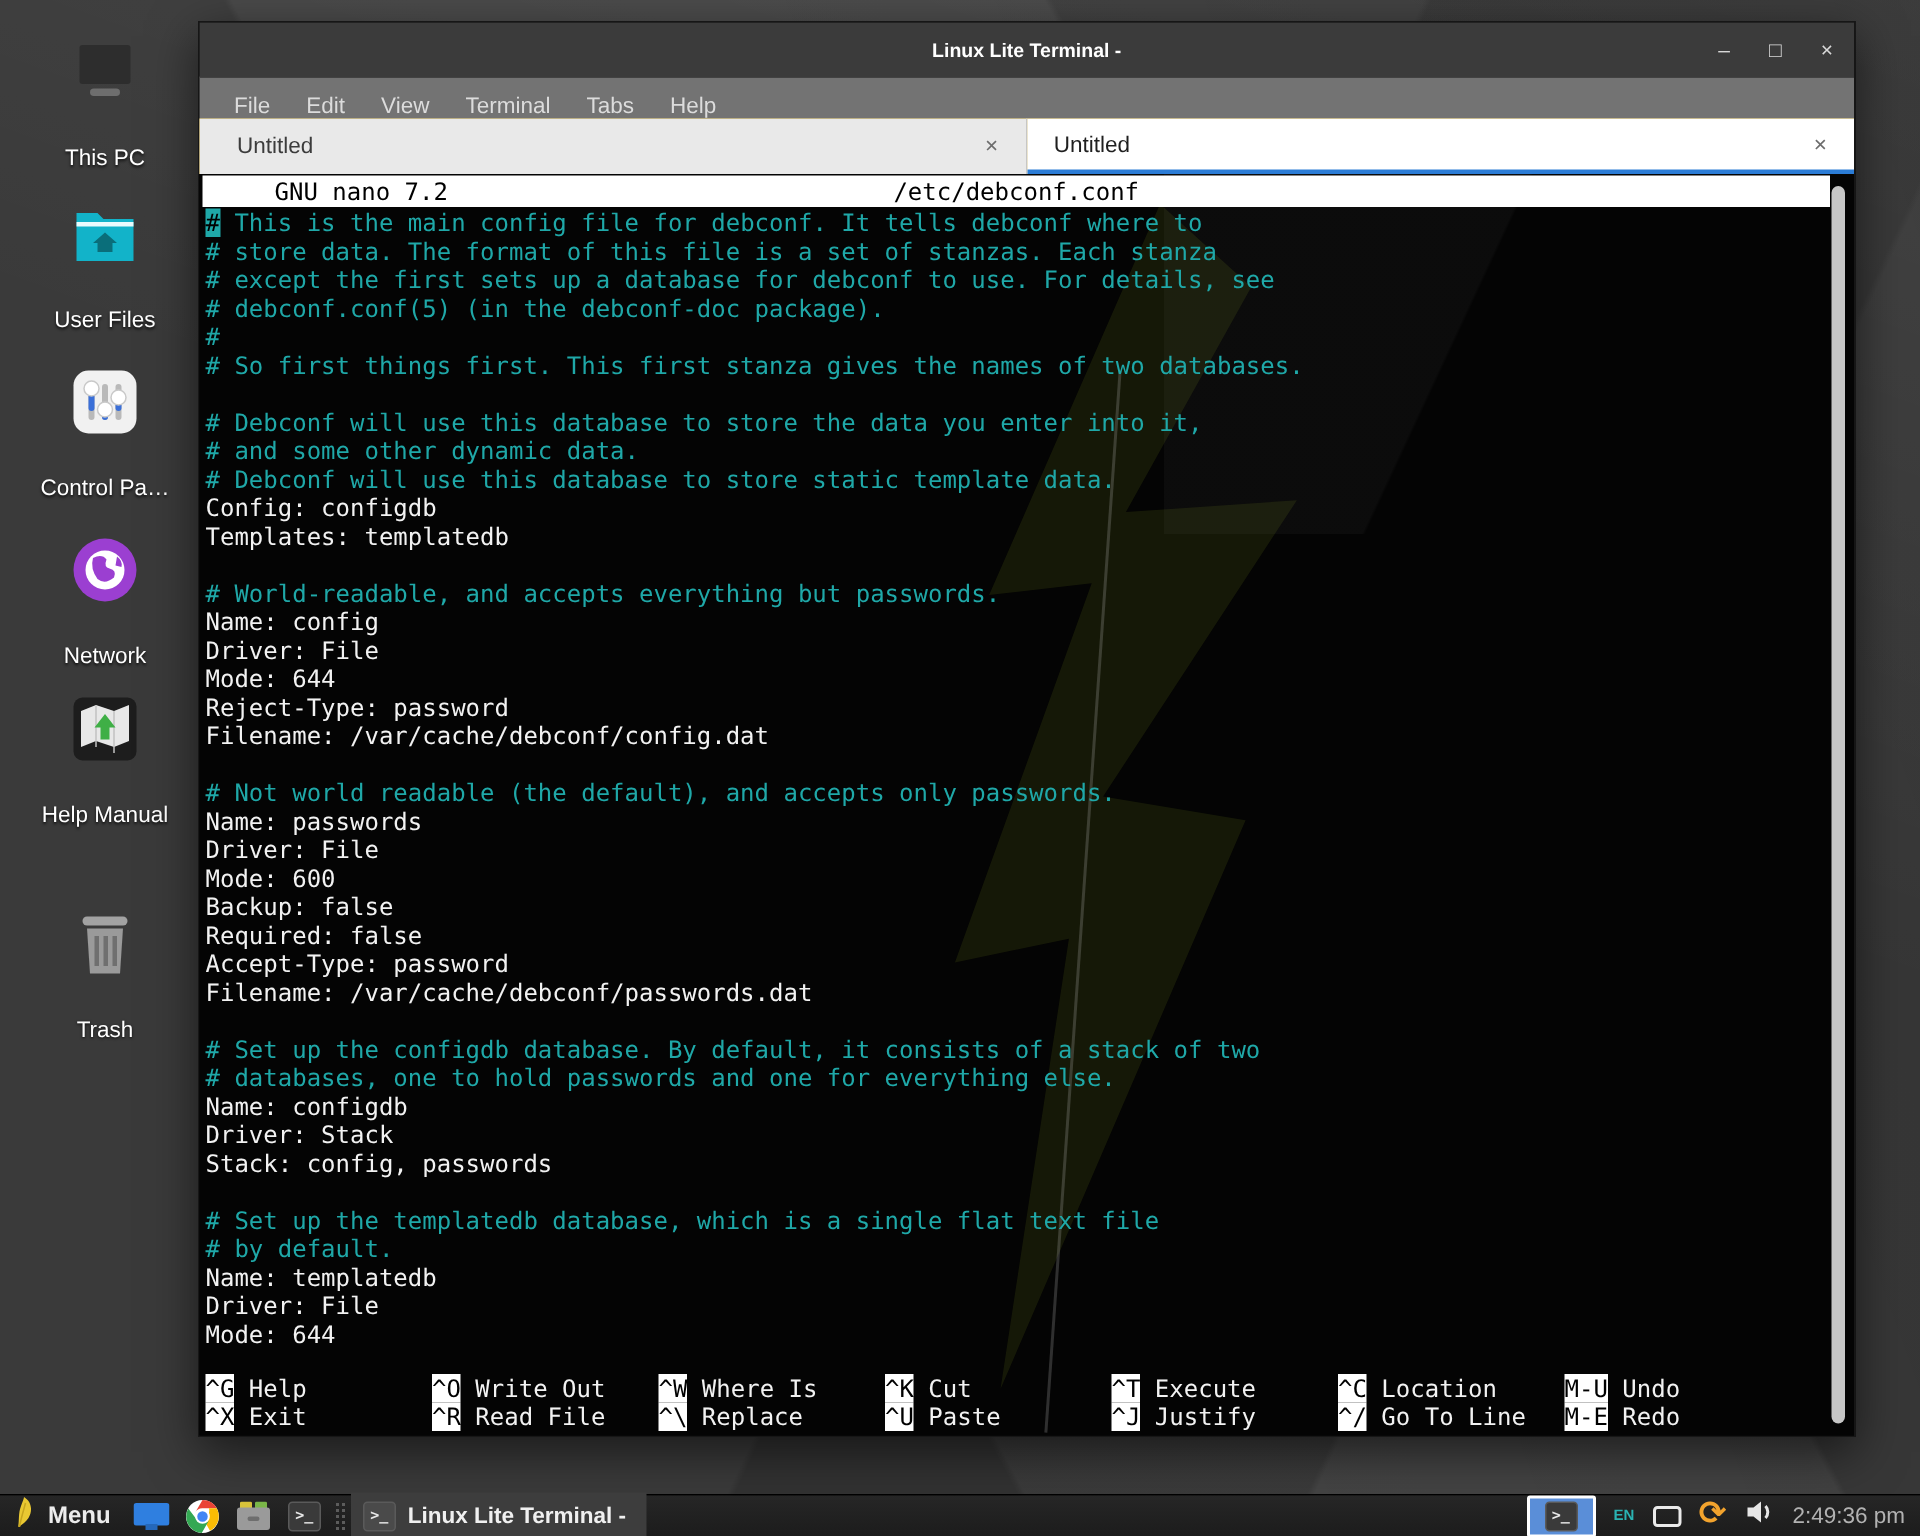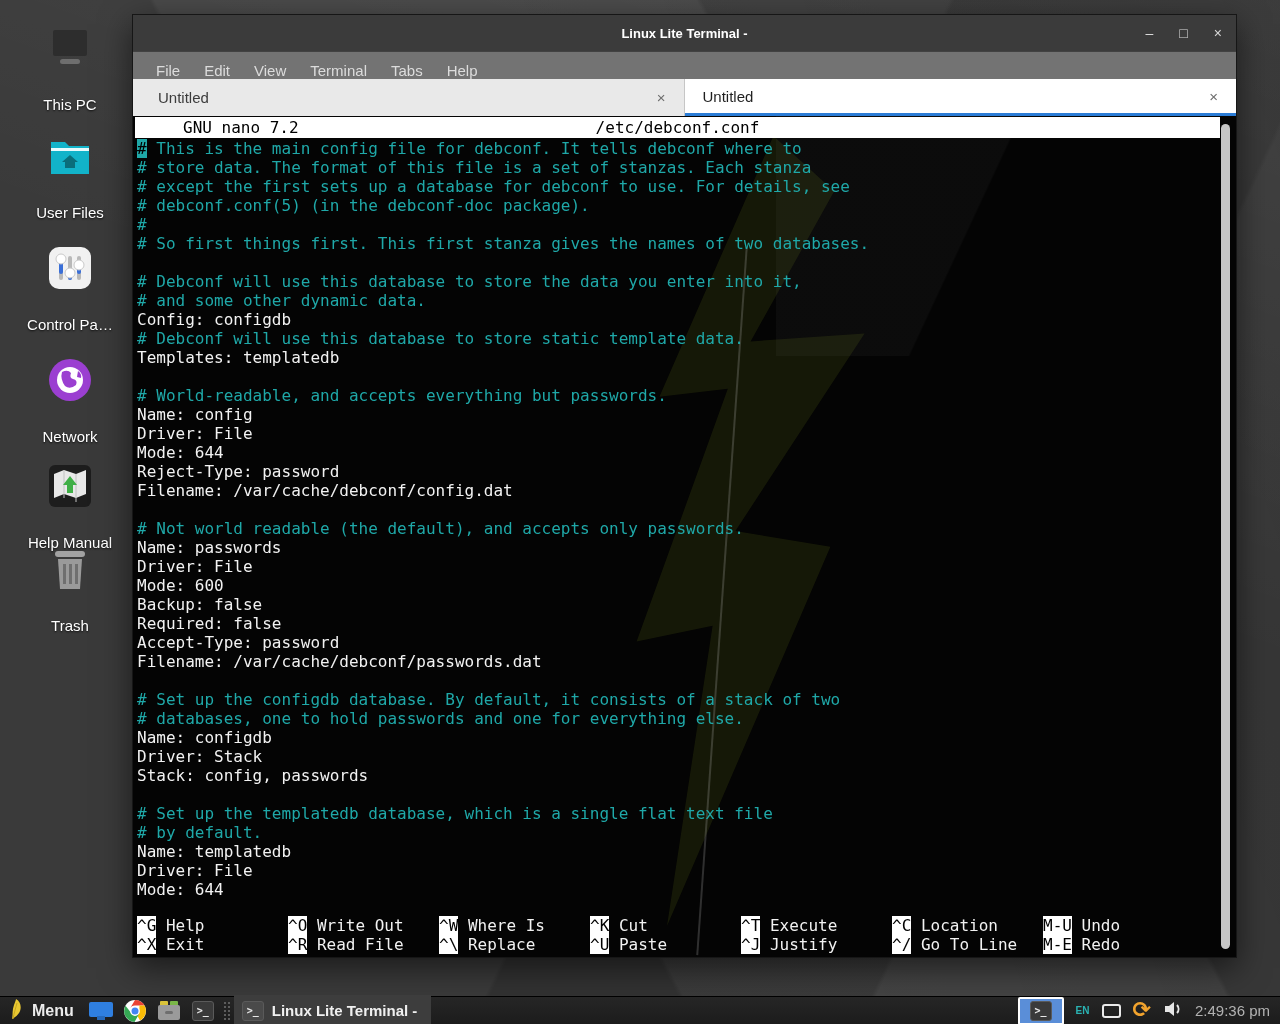--- a/index.html
+++ b/index.html
@@ -175,21 +175,21 @@
           <rect x="1" y="1" width="42" height="42" rx="6" fill="#1d1d1d"></rect>
           <path d="M6 10 l10 -4 l12 4 l10 -4 v24 l-10 4 l-12 -4 l-10 4 z" fill="#e8e8e8"></path>
           <path d="M16 6 l0 28" stroke="#c2c2c2" stroke-width="1"></path>
           <path d="M28 10 l0 28" stroke="#c2c2c2" stroke-width="1"></path>
           <path d="M22 12 l7 9 h-4 v8 h-6 v-8 h-4 z" fill="#3faf46"></path>
         </svg>
     </span>
     <div class="dlabel">Help Manual</div>
   </div>
 
-  <div class="dicon" style="top:547px">
+  <div class="dicon" style="top:607px">
     <span class="glyph">
       <svg width="42" height="44" viewBox="0 0 42 44">
           <rect x="6" y="4" width="30" height="6" rx="3" fill="#a2a2a2"></rect>
           <path d="M9 12 h24 l-2 30 h-20 z" fill="#9a9a9a"></path>
           <rect x="14" y="17" width="3" height="20" fill="#6f6f6f"></rect>
           <rect x="20" y="17" width="3" height="20" fill="#6f6f6f"></rect>
           <rect x="26" y="17" width="3" height="20" fill="#6f6f6f"></rect>
         </svg>
     </span>
     <div class="dlabel">Trash</div>
@@ -238,22 +238,22 @@
       <div class="term-lines">
           <div class="tline cmt"><span class="cursor">#</span> This is the main config file for debconf. It tells debconf where to</div>
           <div class="tline cmt"># store data. The format of this file is a set of stanzas. Each stanza</div>
           <div class="tline cmt"># except the first sets up a database for debconf to use. For details, see</div>
           <div class="tline cmt"># debconf.conf(5) (in the debconf-doc package).</div>
           <div class="tline cmt">#</div>
           <div class="tline cmt"># So first things first. This first stanza gives the names of two databases.</div>
           <div class="tline nrm">&nbsp;</div>
           <div class="tline cmt"># Debconf will use this database to store the data you enter into it,</div>
           <div class="tline cmt"># and some other dynamic data.</div>
+          <div class="tline cmt"># Debconf will use this database to store static template data.</div>
           <div class="tline nrm">Config: configdb</div>
-          <div class="tline cmt"># Debconf will use this database to store static template data.</div>
           <div class="tline nrm">Templates: templatedb</div>
           <div class="tline nrm">&nbsp;</div>
           <div class="tline cmt"># World-readable, and accepts everything but passwords.</div>
           <div class="tline nrm">Name: config</div>
           <div class="tline nrm">Driver: File</div>
           <div class="tline nrm">Mode: 644</div>
           <div class="tline nrm">Reject-Type: password</div>
           <div class="tline nrm">Filename: /var/cache/debconf/config.dat</div>
           <div class="tline nrm">&nbsp;</div>
           <div class="tline cmt"># Not world readable (the default), and accepts only passwords.</div>

